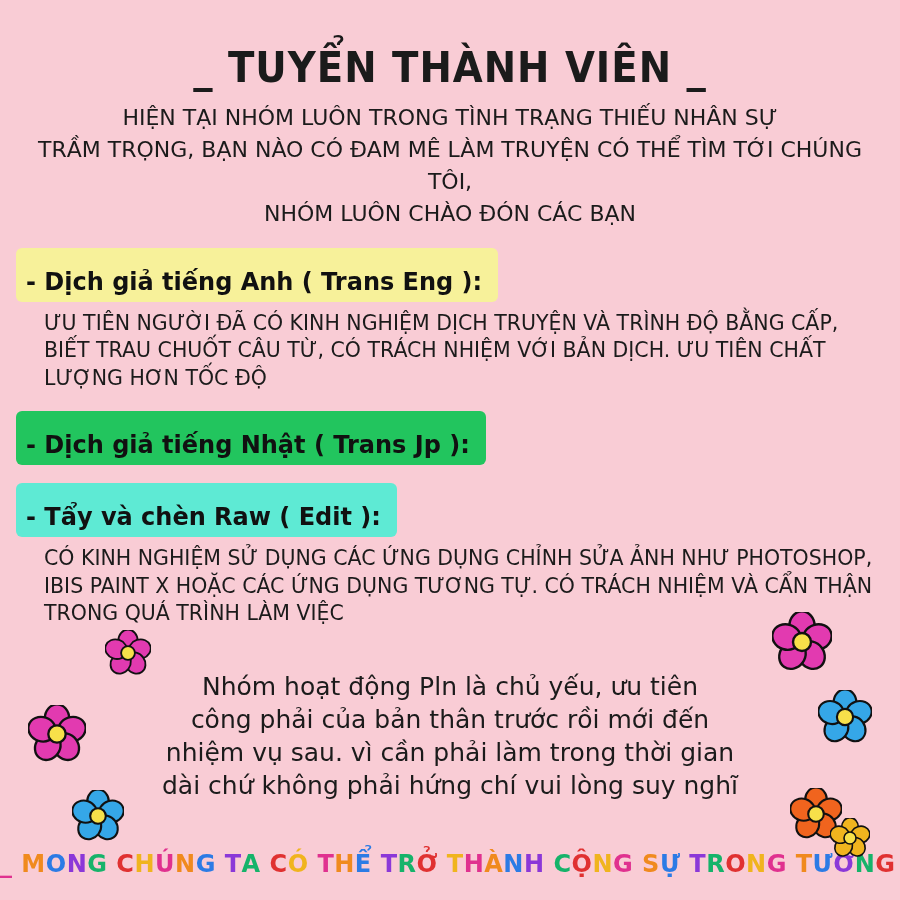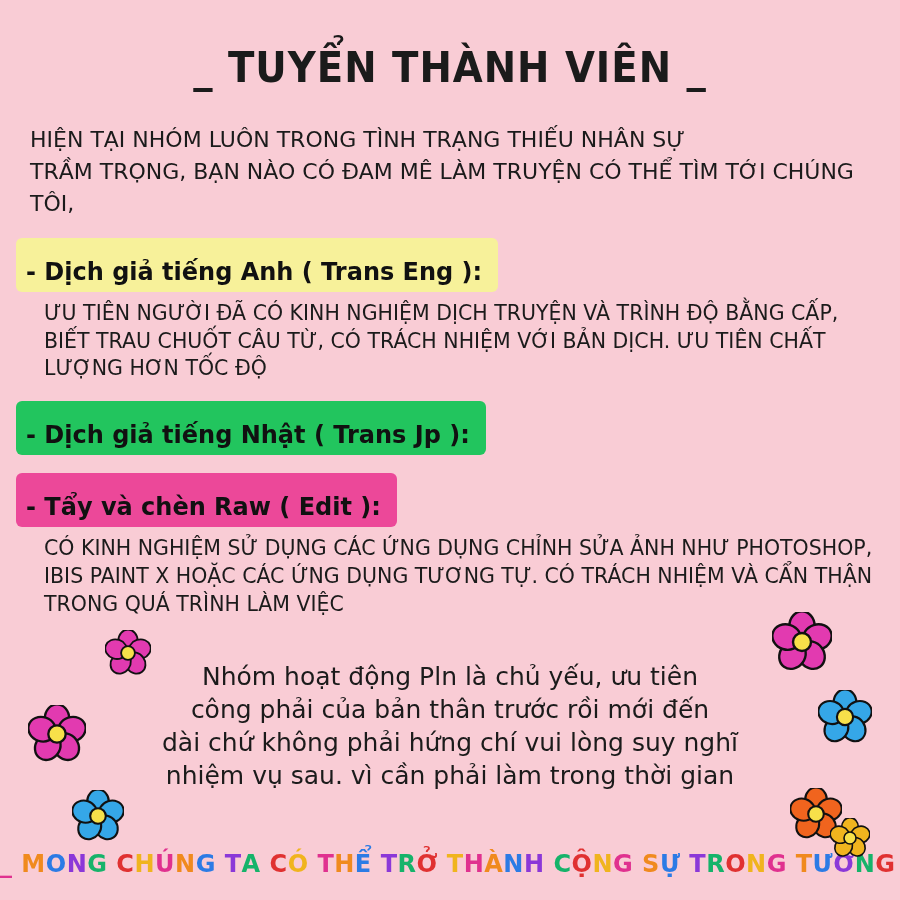--- a/index.html
+++ b/index.html
@@ -29,25 +29,25 @@
     font-size: 43px;
     letter-spacing: 1px;
     color: #1b1b1b;
     padding-top: 42px;
     text-transform: uppercase;
     font-stretch: condensed;
   }
 
   
   .intro {
-    text-align: left;
+    text-align: center;
     font-size: 22px;
     color: #1b1b1b;
     line-height: 1.45;
-    margin-top: 32px;
+    margin-top: 10px;
     padding: 0 30px;
     text-transform: uppercase;
     font-family: "DejaVu Sans", sans-serif;
   }
 
   
   .section {
     margin-top: 18px;
     padding-left: 16px;
   }
@@ -104,41 +104,42 @@
 </head>
 <body style="background: rgb(249, 204, 213);">
 
 <div class="page">
 
   <div class="title">_ Tuyển Thành Viên _</div>
 
   <div class="intro">
     <div>HIỆN TẠI NHÓM LUÔN TRONG TÌNH TRẠNG THIẾU NHÂN SỰ</div>
     <div>TRẦM TRỌNG, BẠN NÀO CÓ ĐAM MÊ LÀM TRUYỆN CÓ THỂ TÌM TỚI CHÚNG TÔI,</div>
+    <div>NHÓM LUÔN CHÀO ĐÓN CÁC BẠN</div>
   </div>
 
   <div class="section">
     <div class="sec-head" id="h0" style="background: rgb(247, 241, 154);">- Dịch giả tiếng Anh ( Trans Eng ):</div>
     <div class="sec-body">ƯU TIÊN NGƯỜI ĐÃ CÓ KINH NGHIỆM DỊCH TRUYỆN VÀ TRÌNH ĐỘ BẰNG CẤP, BIẾT TRAU CHUỐT CÂU TỪ, CÓ TRÁCH NHIỆM VỚI BẢN DỊCH. ƯU TIÊN CHẤT LƯỢNG HƠN TỐC ĐỘ</div>
   </div>
 
   <div class="section">
     <div class="sec-head" id="h1" style="background: #22c55e;">- Dịch giả tiếng Nhật ( Trans Jp ):</div>
   </div>
 
   <div class="section">
-    <div class="sec-head" id="h2" style="background: #ec4899;">- Tẩy và chèn Raw ( Edit ):</div>
+    <div class="sec-head" id="h2" style="background: #5eead4;">- Tẩy và chèn Raw ( Edit ):</div>
     <div class="sec-body">CÓ KINH NGHIỆM SỬ DỤNG CÁC ỨNG DỤNG CHỈNH SỬA ẢNH NHƯ PHOTOSHOP, IBIS PAINT X HOẶC CÁC ỨNG DỤNG TƯƠNG TỰ. CÓ TRÁCH NHIỆM VÀ CẨN THẬN TRONG QUÁ TRÌNH LÀM VIỆC</div>
   </div>
 
   <div class="note">
     <div>Nhóm hoạt động Pln là chủ yếu, ưu tiên</div>
     <div>công phải của bản thân trước rồi mới đến</div>
+    <div>nhiệm vụ sau. vì cần phải làm trong thời gian</div>
     <div>dài chứ không phải hứng chí vui lòng suy nghĩ</div>
-    <div>nhiệm vụ sau. vì cần phải làm trong thời gian</div>
   </div>
 
   <div class="banner" id="banner"><span style="color: rgb(224, 49, 143);">_</span><span>&nbsp;</span><span style="color: rgb(240, 138, 30);">M</span><span style="color: rgb(44, 123, 229);">O</span><span style="color: rgb(139, 56, 216);">N</span><span style="color: rgb(22, 179, 106);">G</span><span>&nbsp;</span><span style="color: rgb(224, 49, 49);">C</span><span style="color: rgb(240, 180, 30);">H</span><span style="color: rgb(224, 49, 143);">Ú</span><span style="color: rgb(240, 138, 30);">N</span><span style="color: rgb(44, 123, 229);">G</span><span>&nbsp;</span><span style="color: rgb(139, 56, 216);">T</span><span style="color: rgb(22, 179, 106);">A</span><span>&nbsp;</span><span style="color: rgb(224, 49, 49);">C</span><span style="color: rgb(240, 180, 30);">Ó</span><span>&nbsp;</span><span style="color: rgb(224, 49, 143);">T</span><span style="color: rgb(240, 138, 30);">H</span><span style="color: rgb(44, 123, 229);">Ể</span><span>&nbsp;</span><span style="color: rgb(139, 56, 216);">T</span><span style="color: rgb(22, 179, 106);">R</span><span style="color: rgb(224, 49, 49);">Ở</span><span>&nbsp;</span><span style="color: rgb(240, 180, 30);">T</span><span style="color: rgb(224, 49, 143);">H</span><span style="color: rgb(240, 138, 30);">À</span><span style="color: rgb(44, 123, 229);">N</span><span style="color: rgb(139, 56, 216);">H</span><span>&nbsp;</span><span style="color: rgb(22, 179, 106);">C</span><span style="color: rgb(224, 49, 49);">Ộ</span><span style="color: rgb(240, 180, 30);">N</span><span style="color: rgb(224, 49, 143);">G</span><span>&nbsp;</span><span style="color: rgb(240, 138, 30);">S</span><span style="color: rgb(44, 123, 229);">Ự</span><span>&nbsp;</span><span style="color: rgb(139, 56, 216);">T</span><span style="color: rgb(22, 179, 106);">R</span><span style="color: rgb(224, 49, 49);">O</span><span style="color: rgb(240, 180, 30);">N</span><span style="color: rgb(224, 49, 143);">G</span><span>&nbsp;</span><span style="color: rgb(240, 138, 30);">T</span><span style="color: rgb(44, 123, 229);">Ư</span><span style="color: rgb(139, 56, 216);">Ơ</span><span style="color: rgb(22, 179, 106);">N</span><span style="color: rgb(224, 49, 49);">G</span><span>&nbsp;</span></div>
 
   <div id="flower-layer">
       <div class="flower" style="left: 105px; top: 630px; width: 46px; height: 46px;"><svg viewBox="0 0 100 100" width="100%" height="100%">
           <ellipse cx="50.0" cy="23.0" rx="21" ry="24" fill="#e23ab0" stroke="#111" stroke-width="4" transform="rotate(0 50.0 23.0)"></ellipse>
           <ellipse cx="75.7" cy="41.7" rx="21" ry="24" fill="#e23ab0" stroke="#111" stroke-width="4" transform="rotate(72 75.7 41.7)"></ellipse>
           <ellipse cx="65.9" cy="71.8" rx="21" ry="24" fill="#e23ab0" stroke="#111" stroke-width="4" transform="rotate(144 65.9 71.8)"></ellipse>
           <ellipse cx="34.1" cy="71.8" rx="21" ry="24" fill="#e23ab0" stroke="#111" stroke-width="4" transform="rotate(216 34.1 71.8)"></ellipse>

